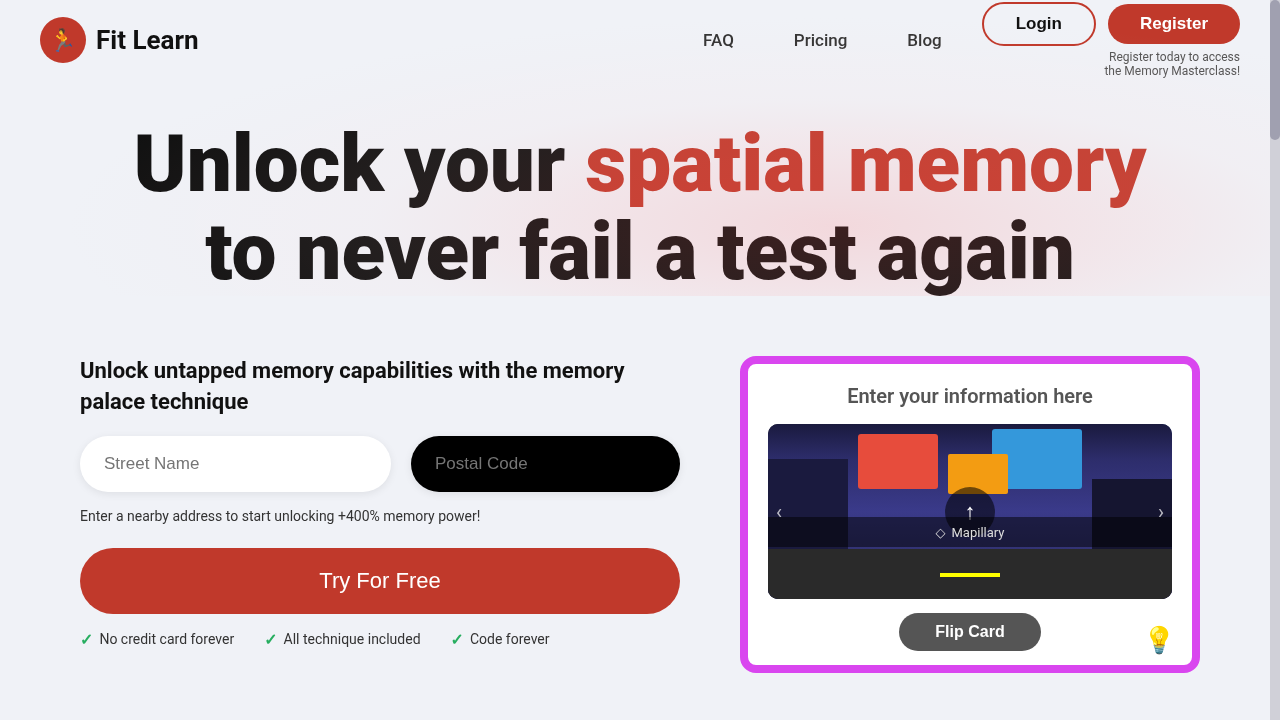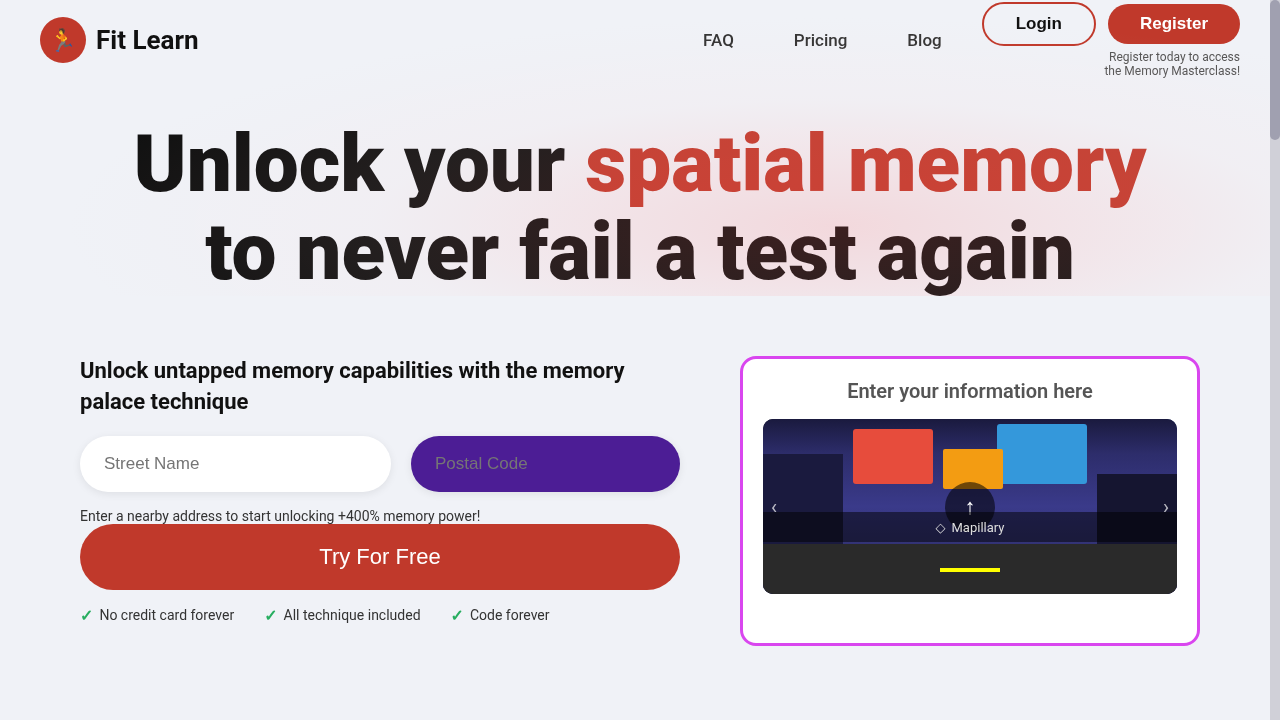--- a/index.html
+++ b/index.html
@@ -141,29 +141,30 @@
       font-size: 17px;
       color: #aaa;
       box-shadow: 0 2px 8px rgba(0,0,0,0.08);
       outline: none;
     }
     .input-postal {
       flex: 1;
       padding: 18px 24px;
       border-radius: 30px;
       border: none;
-      background: #4c1d95;
+      background: #000000;
       font-size: 17px;
       color: #aaa;
       box-shadow: 0 2px 8px rgba(0,0,0,0.08);
       outline: none;
     }
     .address-hint {
       font-size: 14px;
       color: #333;
+      margin-bottom: 24px;
       font-weight: 400;
     }
     .btn-try {
       width: 100%;
       background: #c0392b;
       color: white;
       font-size: 22px;
       font-weight: 400;
       padding: 20px;
       border-radius: 40px;
@@ -186,21 +187,21 @@
     .check-icon {
       color: #27ae60;
       font-size: 16px;
       font-weight: 700;
     }
 
     
     .right-panel {
       flex: 1;
       background: white;
-      border: 3px solid #d946ef;
+      border: 8px solid #d946ef;
       border-radius: 16px;
       overflow: hidden;
       min-height: 290px;
     }
     .card-header {
       padding: 20px 24px 16px;
       text-align: center;
       font-size: 20px;
       font-weight: 600;
       color: #555;
@@ -440,19 +441,23 @@
         </div>
         <div class="upload-btn">↑</div>
         <div class="nav-arrow-left">‹</div>
         <div class="nav-arrow-right">›</div>
         <div class="mapillary-bar">
           <span>◇</span>
           <span>Mapillary</span>
         </div>
       </div>
     </div>
+    <div class="card-footer">
+      <button class="btn-flip">Flip Card</button>
+      <span class="bulb-icon">💡</span>
+    </div>
   </div>
 
 </div>
 
 <div class="scrollbar">
   <div class="scrollbar-thumb"></div>
 </div>
 
 </body></html>

